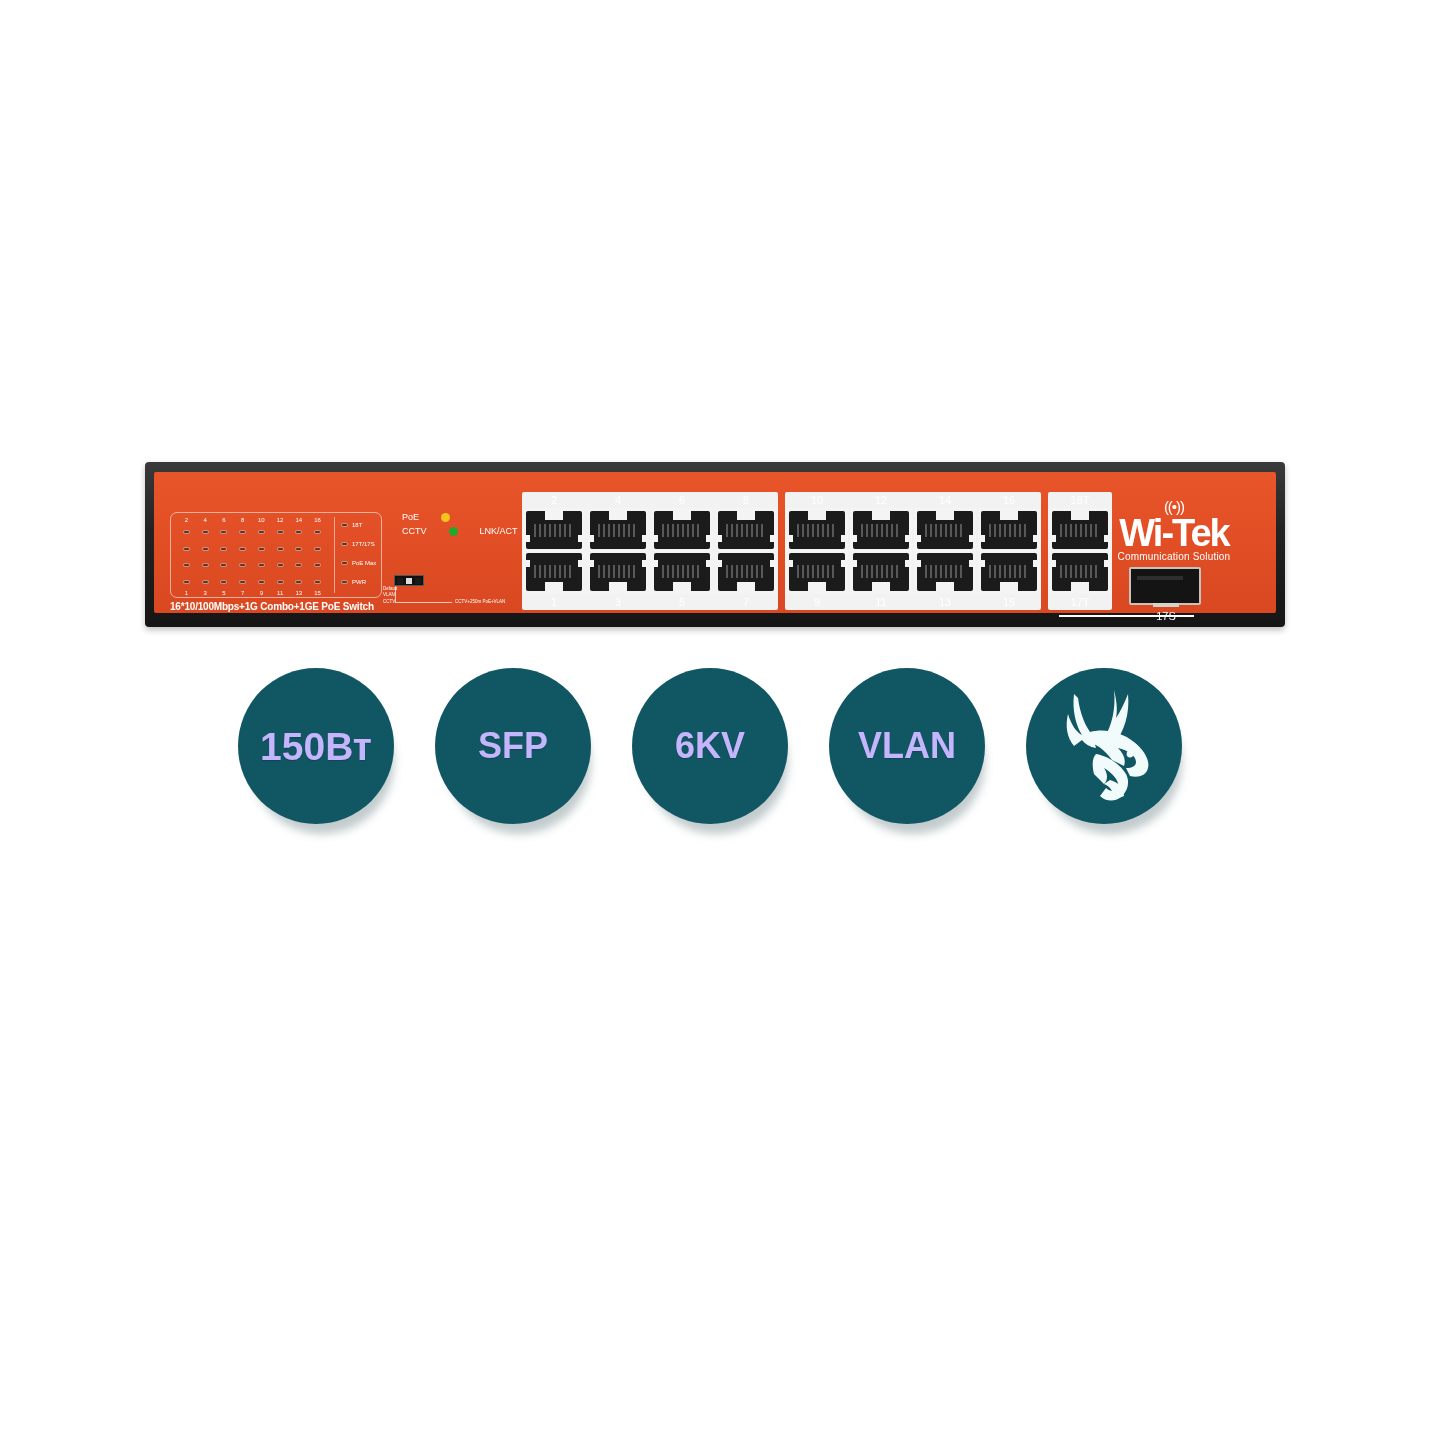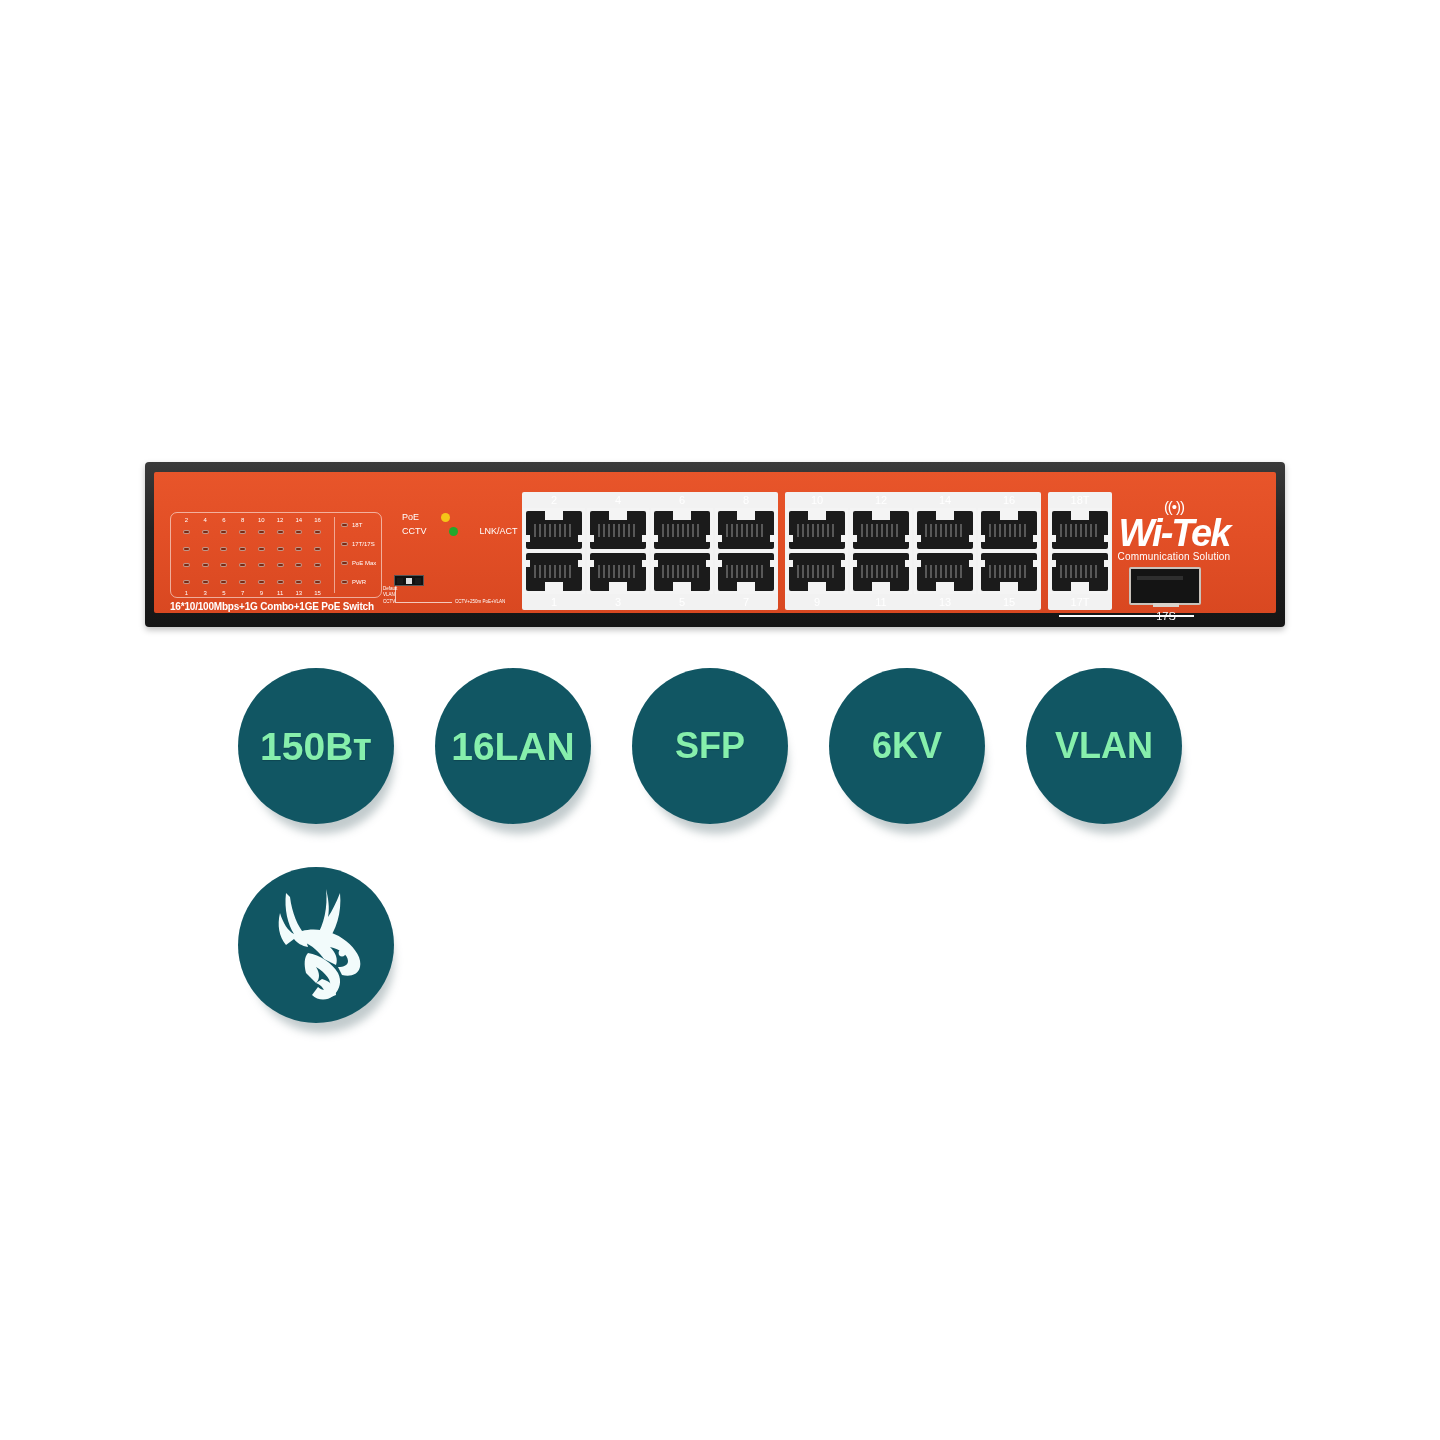--- a/index.html
+++ b/index.html
@@ -324,21 +324,20 @@
     color: #ffffff;
   }
   #brand-wifi-arc {
     font-size: 15px;
     line-height: 13px;
     letter-spacing: -1px;
   }
   #brand-name {
     font-size: 38px;
     font-weight: bold;
-    font-style: italic;
     line-height: 40px;
     letter-spacing: -2px;
   }
   #brand-tagline {
     font-size: 10px;
     letter-spacing: 0.2px;
     margin-top: -2px;
   }
 
   #uplink-underline {
@@ -364,21 +363,21 @@
     width: 156px;
     height: 156px;
     border-radius: 50%;
     display: flex;
     align-items: center;
     justify-content: center;
     position: relative;
     box-shadow: 6px 16px 9px -6px rgba(120,140,145,0.45);
   }
   .badge-text {
-    color: #86efac;
+    color: #c4b5fd;
     font-weight: bold;
     line-height: 1;
     white-space: nowrap;
     text-shadow: 0 1px 1px rgba(0,0,0,0.18);
   }
   .badge-text.sz-lg { font-size: 36px; }
   .badge-text.sz-md { font-size: 39px; }
   .badge-text.sz-sm { font-size: 36px; }
   .badge-dog-icon { width: 104px; height: 116px; }
 </style>
@@ -700,23 +699,20 @@
 
   </div>
 </div>
 
 <div id="badges">
 
   <div class="badge" style="background:#115663">
     <span class="badge-text sz-md">150Вт</span>
   </div>
 
-  <div class="badge" style="background:#115663">
-    <span class="badge-text sz-md">16LAN</span>
-  </div>
 
   <div class="badge" style="background:#115663">
     <span class="badge-text sz-lg">SFP</span>
   </div>
 
   <div class="badge" style="background:#115663">
     <span class="badge-text sz-sm">6KV</span>
   </div>
 
 

